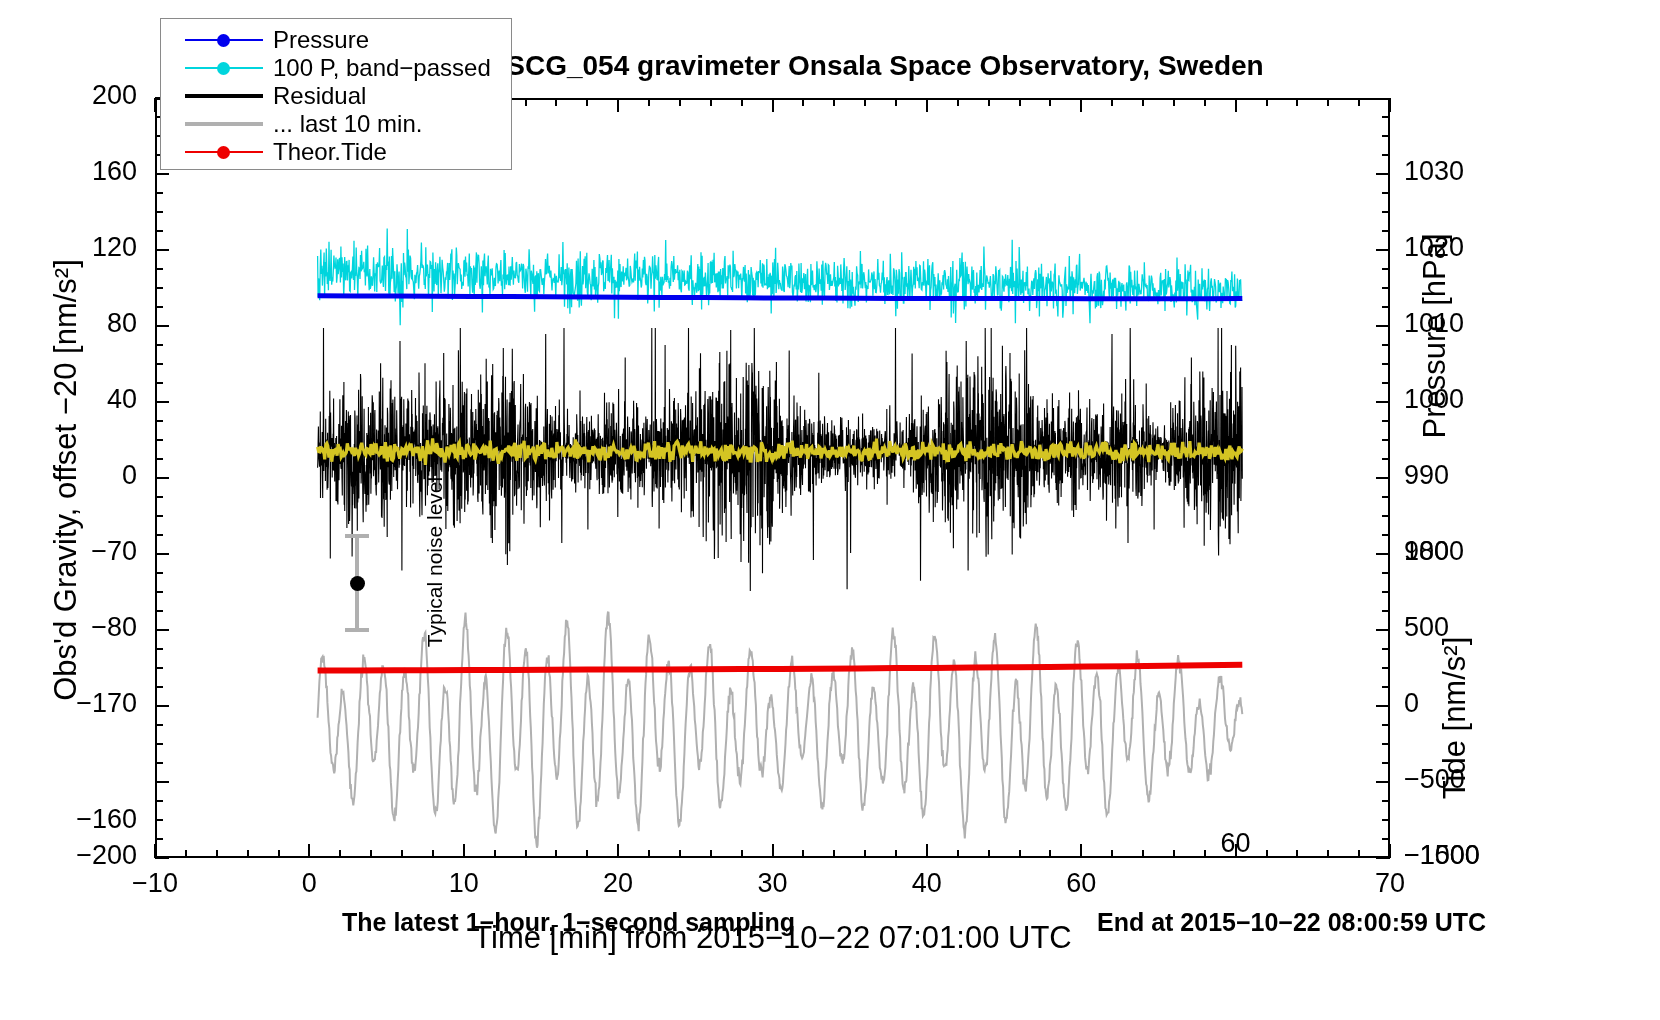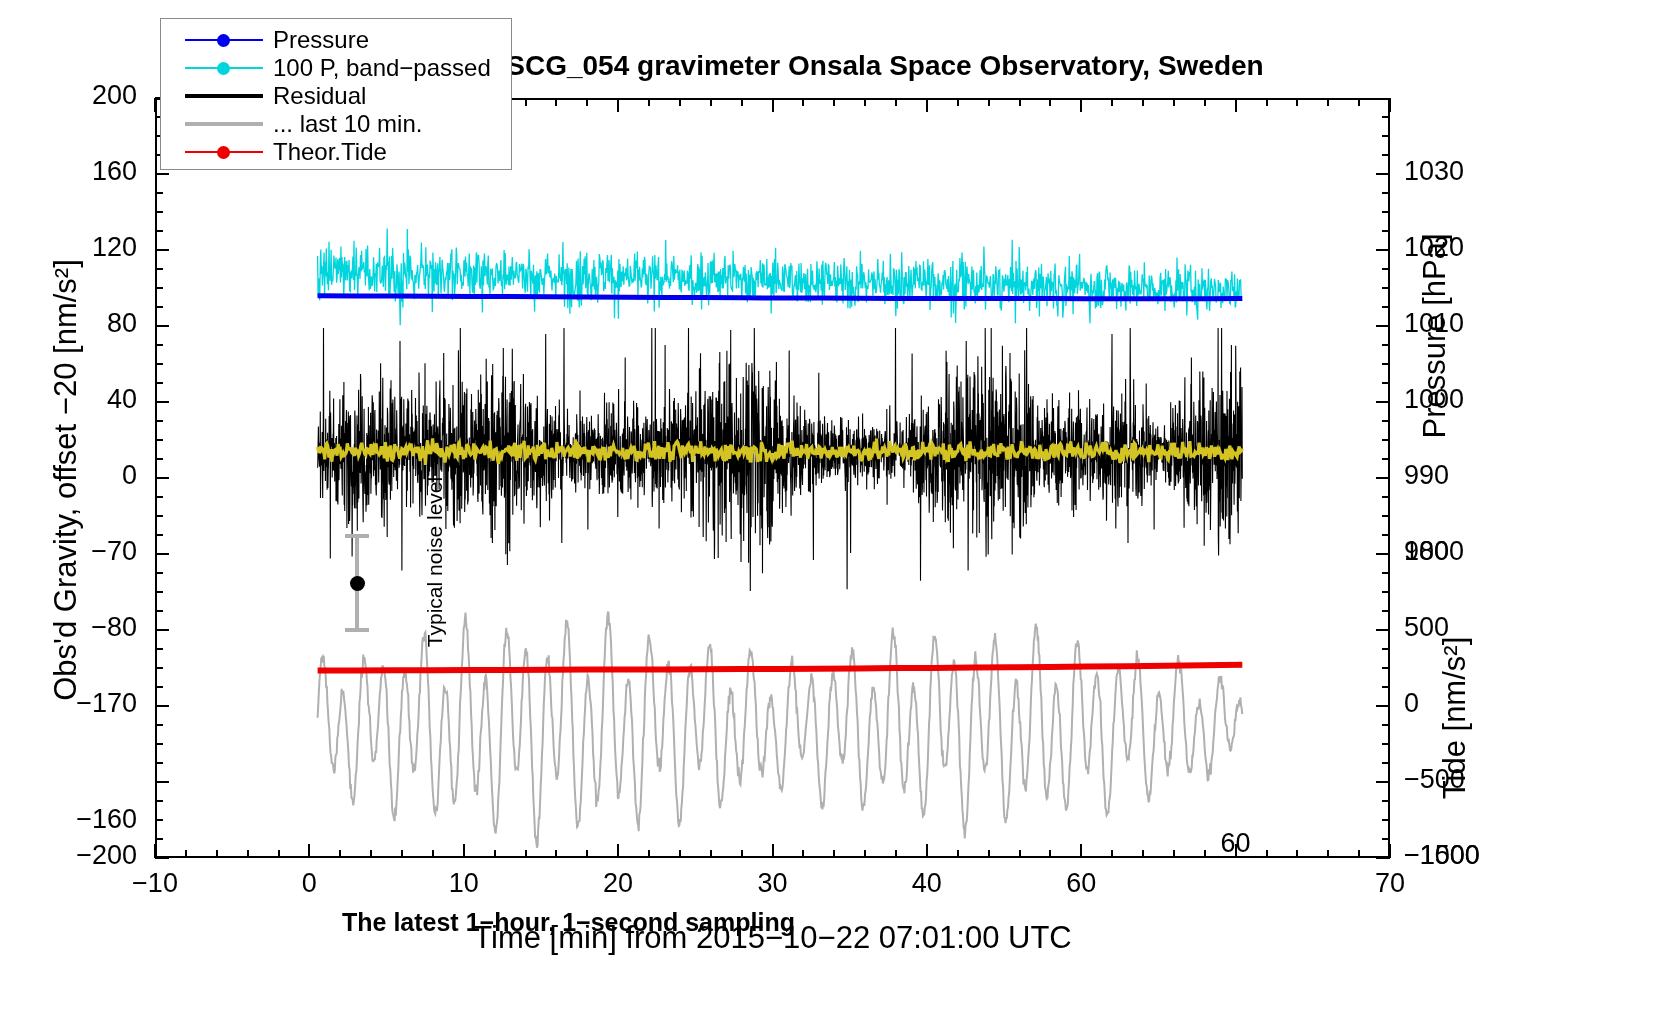--- a/index.html
+++ b/index.html
@@ -240,20 +240,21 @@
 
     <div class="noise-group">
       <div class="noise-cap" style="top:4px;"></div>
       <div class="noise-bar"></div>
       <div class="noise-cap" style="top:98px;"></div>
       <div class="noise-dot"></div>
     </div>
     <div class="noise-text">Typical noise level</div>
 
     <div class="foot-left">The latest 1−hour, 1−second sampling</div>
+    <div class="foot-right">End at 2015−10−22 08:00:59 UTC</div>
   </div>
 
   <div id="axes-decor">
       <div class="tick major-v" style="left:154px; top:844px;"></div>
       <div class="tick major-v" style="left:154px; top:98px;"></div>
       <div class="tick-label bottom" style="left: 110px; top: 868px;">−10</div>
       <div class="tick minor-v" style="left:184.875px; top:850px;"></div>
       <div class="tick minor-v" style="left:184.875px; top:98px;"></div>
       <div class="tick minor-v" style="left:215.75px; top:850px;"></div>
       <div class="tick minor-v" style="left:215.75px; top:98px;"></div>

